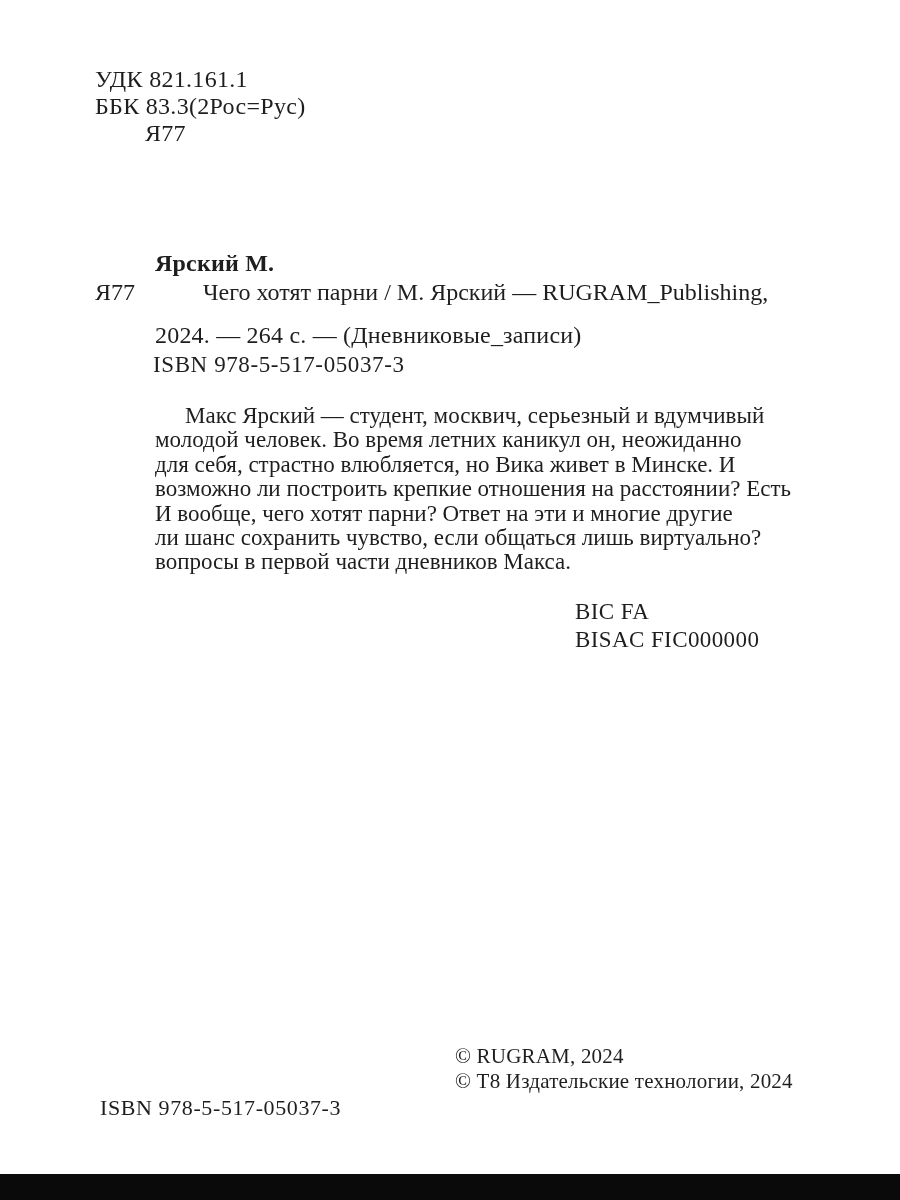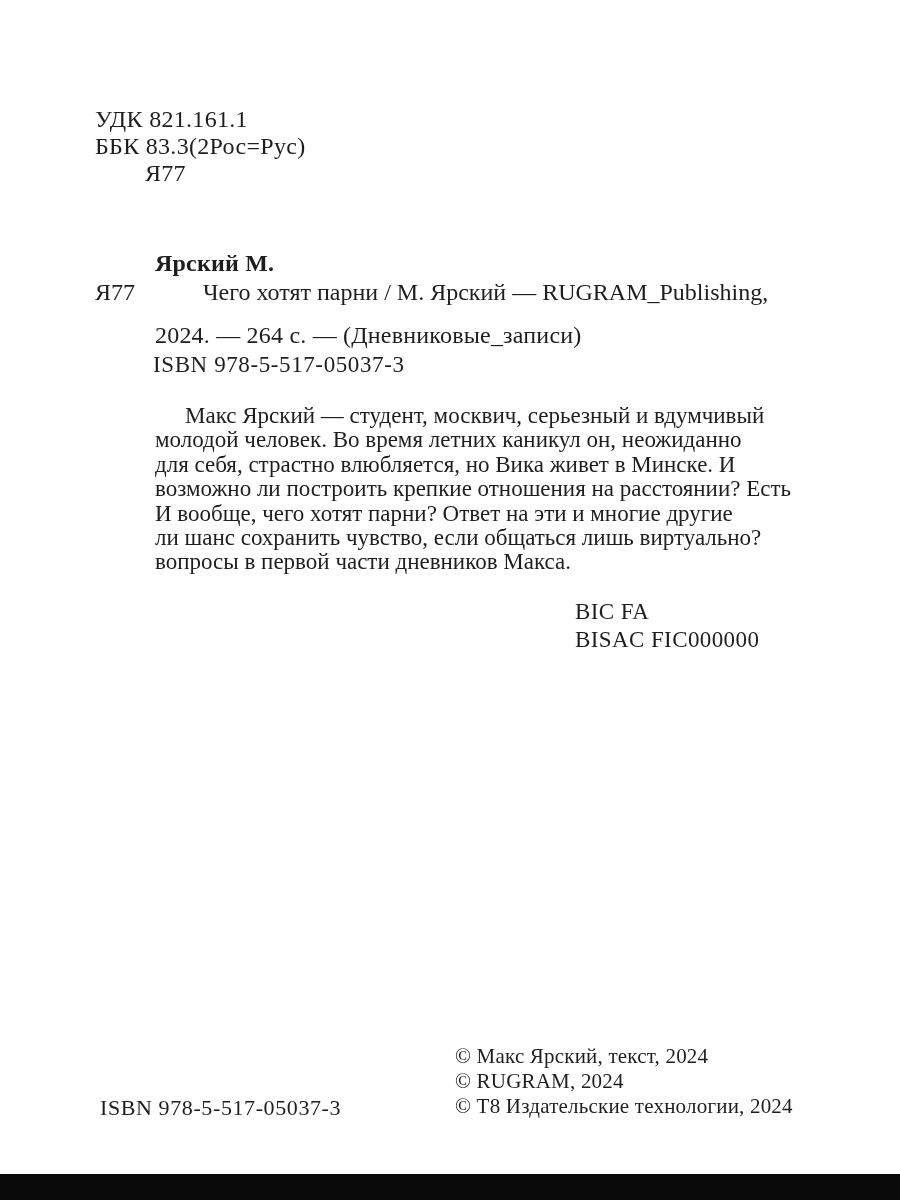--- a/index.html
+++ b/index.html
@@ -7,21 +7,21 @@
     width: 900px; height: 1200px;
     background: #ffffff;
     font-family: "Liberation Serif", "DejaVu Serif", serif;
     color: #1e1e1e;
     position: relative;
     overflow: hidden;
   }
   .abs { position: absolute; }
 
   
-  .top-codes { left: 95px; top: 66px; font-size: 24px; line-height: 27px; letter-spacing: 0.3px; margin-top: 40px; }
+  .top-codes { left: 95px; top: 66px; font-size: 24px; line-height: 27px; letter-spacing: 0.3px; }
   .top-codes .indent { margin-left: 50px; }
 
   
   .author-heading { left: 155px; top: 250px; font-size: 24px; font-weight: bold; letter-spacing: 0.2px; }
   .bib-code { left: 95px; top: 279px; font-size: 24px; }
   .bib-line1 {
     left: 203px; top: 279px; width: 612px;
     font-size: 24px; white-space: nowrap;
     text-align: justify; text-align-last: justify;
   }
@@ -77,21 +77,20 @@
     <div class="line">ли шанс сохранить чувство, если общаться лишь виртуально?</div>
     <div class="line last">вопросы в первой части дневников Макса.</div>
   </div>
 
   <div class="abs classification">
     <div>BIC FA</div>
     <div>BISAC FIC000000</div>
   </div>
 
   <div class="abs copyright">
-    <div>© Макс Ярский, текст, 2024</div>
     <div>© RUGRAM, 2024</div>
     <div>© Т8 Издательские технологии, 2024</div>
   </div>
 
   <div class="abs isbn-bottom">ISBN 978-5-517-05037-3</div>
 
   <div class="abs bottom-bar"></div>
 
 </div>
 

